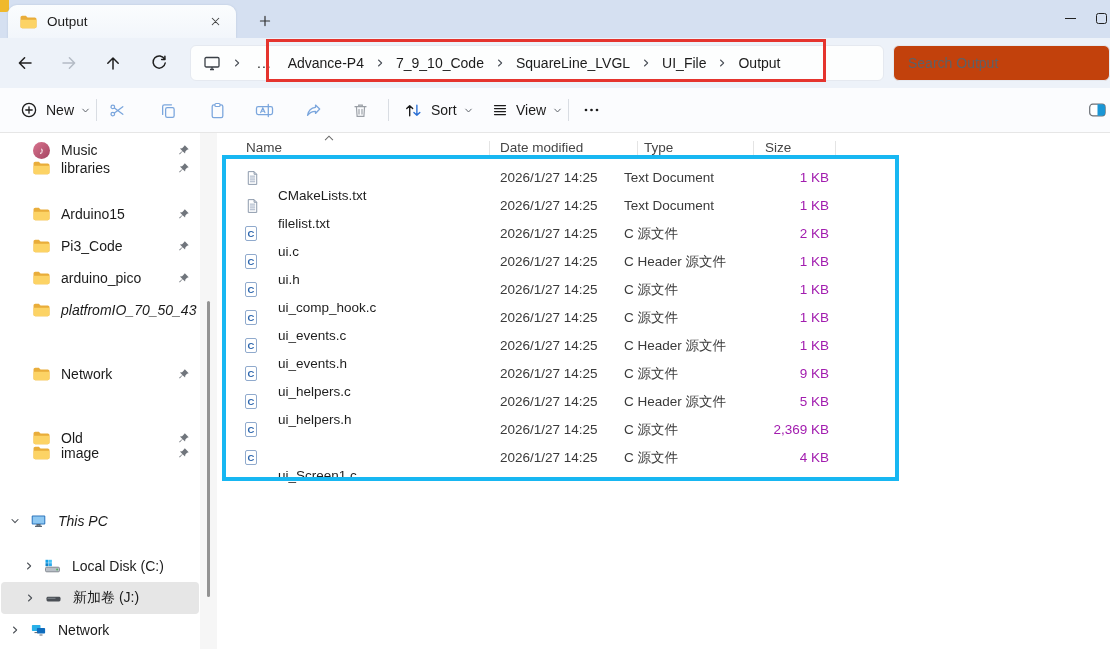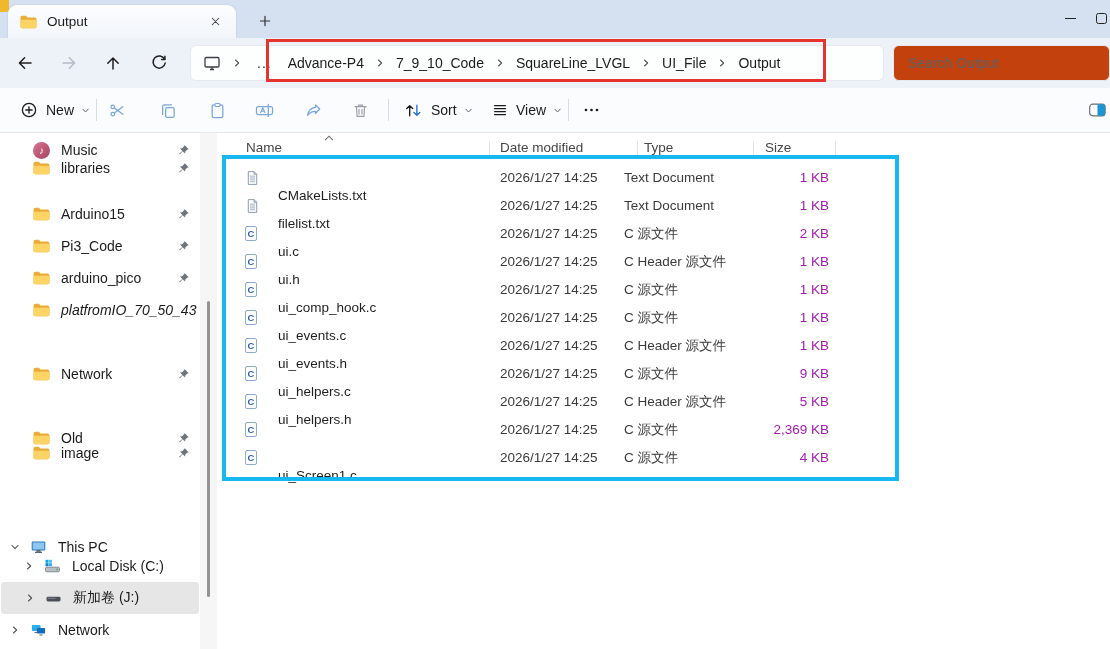--- a/index.html
+++ b/index.html
@@ -480,21 +480,21 @@
           <svg width="17" height="14">
             <use href="#i-folder"></use>
           </svg>
         </span>
     <span class="side-label">image</span>
     <svg class="pin" width="13" height="13" viewBox="0 0 16 16">
           <use href="#i-pin"></use>
         </svg>
   </div>
 
-  <div class="side-item tree-item" style="top: 398px;">
+  <div class="side-item tree-item" style="top: 372px; font-style: italic;">
     <span class="chev-slot">
           <svg width="12" height="12" viewBox="0 0 16 16">
             <use href="#i-chev-d"></use>
           </svg>
         </span>
     <span class="icon-slot">
           <svg width="17" height="16" viewBox="0 0 16 16">
             <use href="#i-thispc"></use>
           </svg>
         </span>

